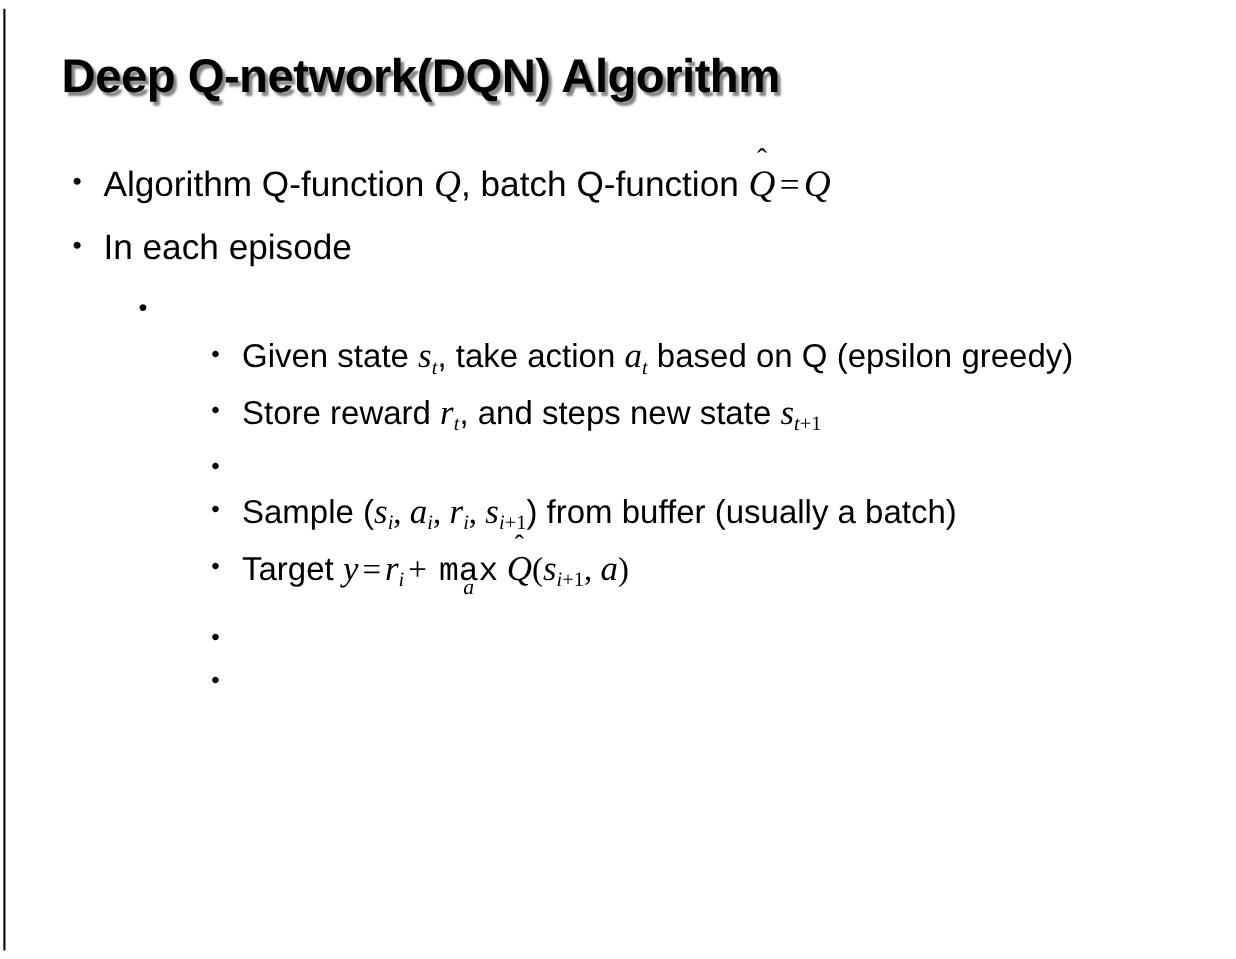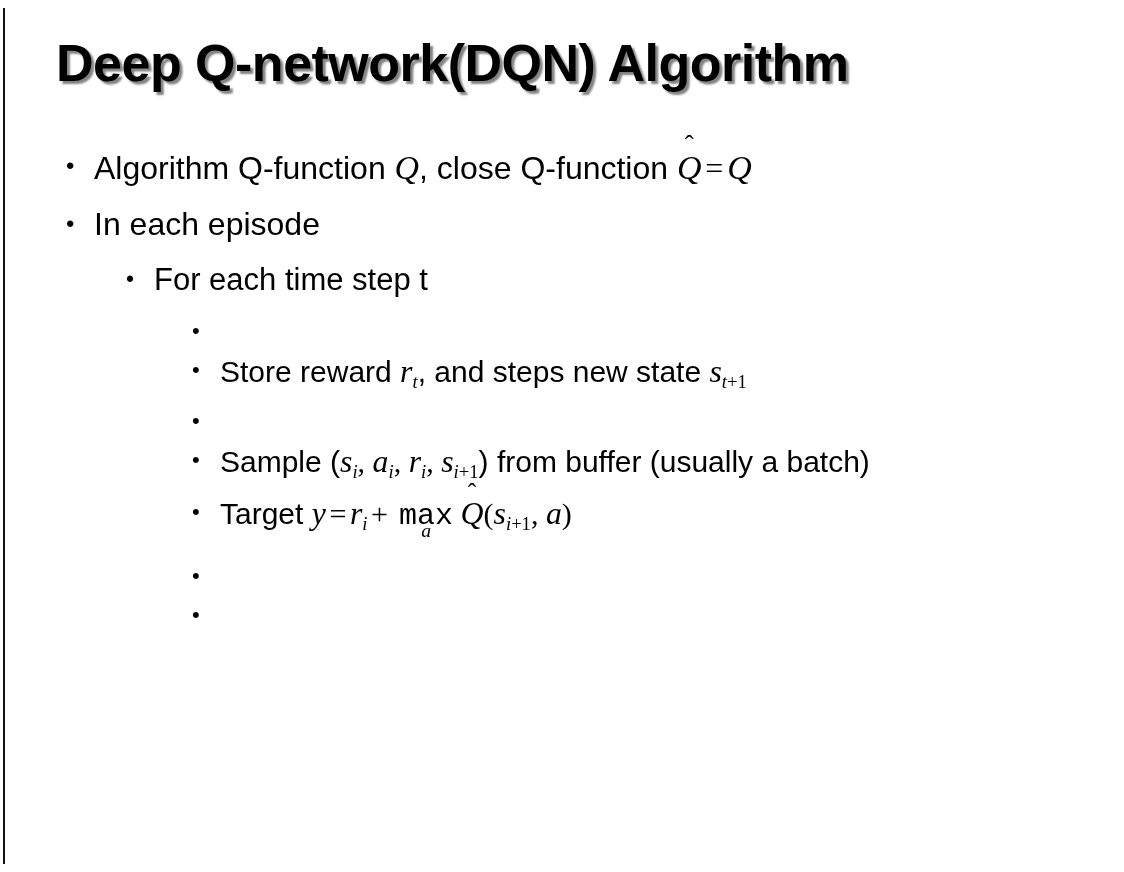--- a/index.html
+++ b/index.html
@@ -22,22 +22,22 @@
     left: 3px;
     top: 8px;
     width: 2px;
     height: 856px;
     background: #111111;
   }
 
   .title {
     position: absolute;
     left: 56px;
-    top: 36px;
-    font-size: 52px;
+    top: 48px;
+    font-size: 43px;
     font-weight: bold;
     letter-spacing: -0.5px;
     line-height: 1.05;
     white-space: nowrap;
     text-shadow: 3px 3px 2px rgba(90,90,90,0.75);
   }
 
   .body {
     position: absolute;
     left: 0;
@@ -156,35 +156,35 @@
 <div class="slide">
 
   <div class="slide-edge"></div>
 
   <div class="title">Deep Q-network(DQN) Algorithm</div>
 
   <div class="body">
 
     <div class="bullet-row lvl1">
       <span class="dot">•</span>
-      <span class="btext"><span>Algorithm Q-function </span><span class="mi">Q</span><span>, close Q-function </span><span class="mi hat"><span class="hatmark">̂</span><span>Q</span></span><span class="eq">=</span><span class="mi">Q</span></span>
+      <span class="btext"><span>Algorithm Q-function </span><span class="mi">Q</span><span>, batch Q-function </span><span class="mi hat"><span class="hatmark">̂</span><span>Q</span></span><span class="eq">=</span><span class="mi">Q</span></span>
     </div>
 
     <div class="bullet-row lvl1">
       <span class="dot">•</span>
       <span class="btext">In each episode</span>
     </div>
 
     <div class="bullet-row lvl2">
       <span class="dot">•</span>
-      <span class="btext">For each time step t</span>
-    </div>
-
-    <div class="bullet-row lvl3">
-      <span class="dot">•</span>
+    </div>
+
+    <div class="bullet-row lvl3">
+      <span class="dot">•</span>
+      <span class="btext"><span>Given state </span><span class="mi">s</span><sub class="ms">t</sub><span>, take action </span><span class="mi">a</span><sub class="ms">t</sub><span> based on Q (epsilon greedy)</span></span>
     </div>
 
     <div class="bullet-row lvl3">
       <span class="dot">•</span>
       <span class="btext"><span>Store reward </span><span class="mi">r</span><sub class="ms">t</sub><span>, and steps new state </span><span class="mi">s</span><sub class="ms"><span>t</span><span class="up">+1</span></sub></span>
     </div>
 
     <div class="bullet-row lvl3">
       <span class="dot">•</span>
     </div>

